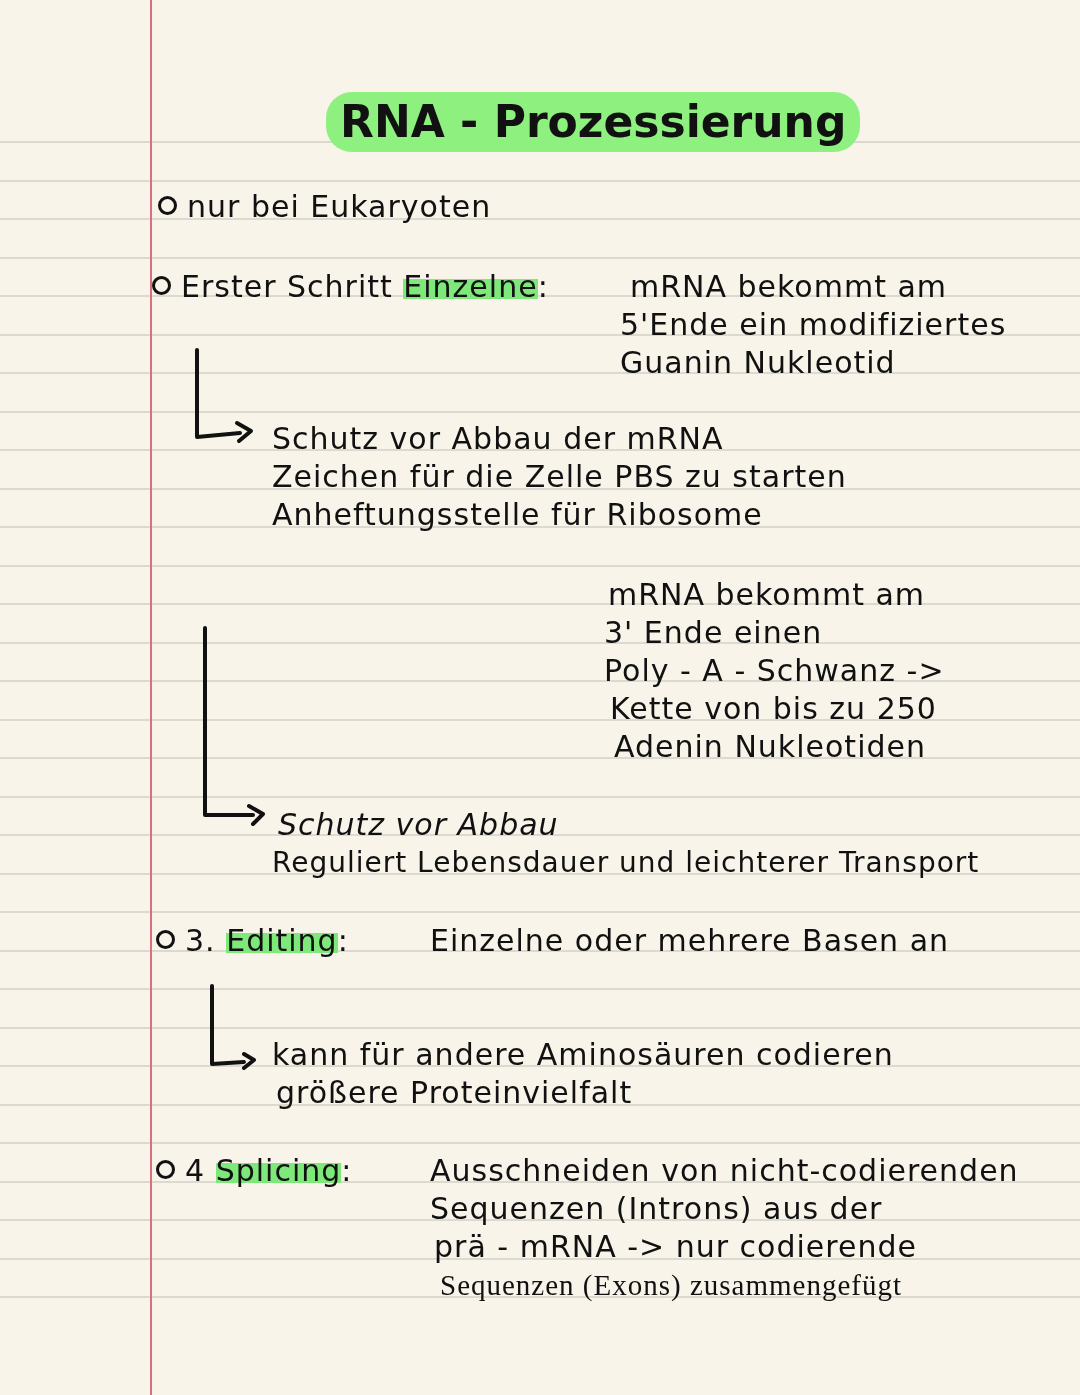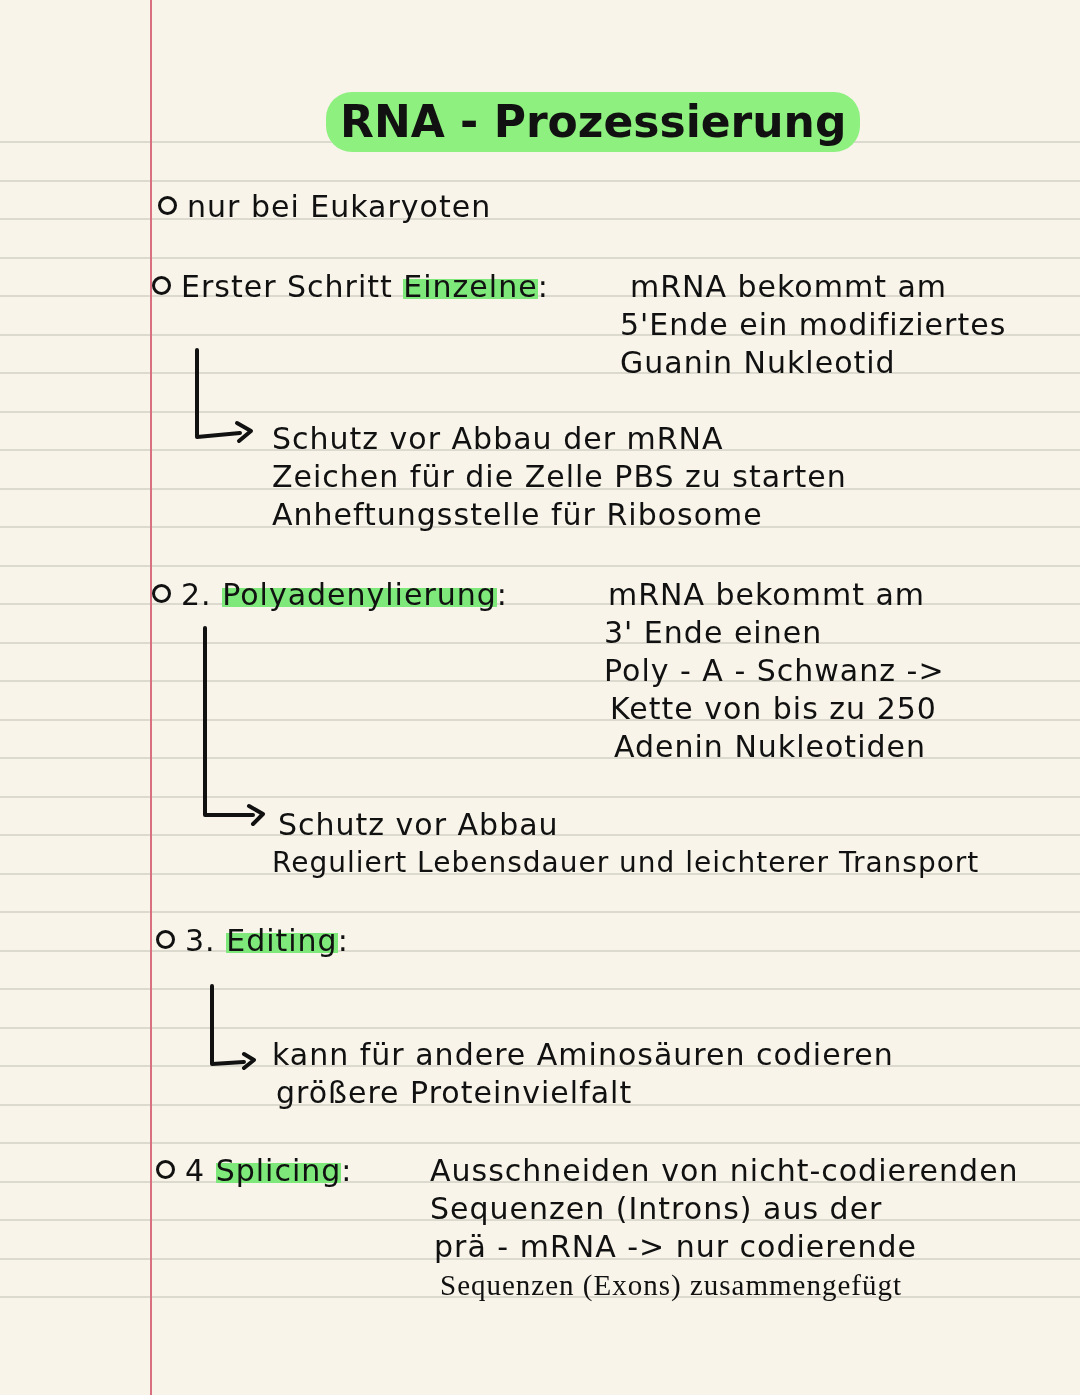--- a/index.html
+++ b/index.html
@@ -96,41 +96,38 @@
   <div class="hw" style="left:620px; top:344px;">Guanin Nukleotid</div>
 
   <svg class="bracket" style="left:185px; top:345px;" width="80" height="100">
     <path d="M12 5 L12 92 L55 88" stroke="#111" stroke-width="4" fill="none" stroke-linecap="round" stroke-linejoin="round"></path>
     <path d="M52 78 L66 86 L54 96" stroke="#111" stroke-width="4" fill="none" stroke-linecap="round" stroke-linejoin="round"></path>
   </svg>
   <div class="hw" style="left:272px; top:420px;">Schutz vor Abbau der mRNA</div>
   <div class="hw" style="left:272px; top:458px;">Zeichen für die Zelle PBS zu starten</div>
   <div class="hw" style="left:272px; top:496px;">Anheftungsstelle für Ribosome</div>
 
-  <div class="hw" style="left:152px; top:576px;">
-    <span class="bullet"></span><span>2.</span>
-    <span class="hl">Polyadenylierung</span><span>:</span>
-  </div>
   <div class="hw" style="left:608px; top:576px;">mRNA bekommt am</div>
   <div class="hw" style="left:604px; top:614px;">3' Ende einen</div>
   <div class="hw" style="left:604px; top:652px;">Poly - A - Schwanz -&gt;</div>
   <div class="hw" style="left:610px; top:690px;">Kette von bis zu 250</div>
   <div class="hw" style="left:614px; top:728px;">Adenin Nukleotiden</div>
 
   <svg class="bracket" style="left:195px; top:622px;" width="80" height="205">
     <path d="M10 6 L10 193 L58 193" stroke="#111" stroke-width="4" fill="none" stroke-linecap="round" stroke-linejoin="round"></path>
     <path d="M54 184 L68 192 L58 202" stroke="#111" stroke-width="4" fill="none" stroke-linecap="round" stroke-linejoin="round"></path>
   </svg>
-  <div class="hw" style="left:278px; top:806px;">Schutz vor Abbau</div>
+  <div class="hw" style="left:278px; top:806px;font-style:italic;">Schutz vor Abbau</div>
   <div class="hw" style="left:272px; top:844px; font-size:28px;">Reguliert Lebensdauer und leichterer Transport</div>
 
   <div class="hw" style="left:156px; top:922px;">
     <span class="bullet"></span><span>3.</span>
     <span class="hl">Editing</span><span>:</span>
   </div>
+  <div class="hw" style="left:430px; top:922px;">Einzelne oder mehrere Basen an</div>
 
   <svg class="bracket" style="left:202px; top:980px;" width="70" height="95">
     <path d="M10 6 L10 84 L42 82" stroke="#111" stroke-width="4" fill="none" stroke-linecap="round" stroke-linejoin="round"></path>
     <path d="M42 74 L52 80 L42 88" stroke="#111" stroke-width="4" fill="none" stroke-linecap="round" stroke-linejoin="round"></path>
   </svg>
   <div class="hw" style="left:272px; top:1036px;">kann für andere Aminosäuren codieren</div>
   <div class="hw" style="left:276px; top:1074px;">größere Proteinvielfalt</div>
 
   <div class="hw" style="left:156px; top:1152px;">
     <span class="bullet"></span><span>4</span>

